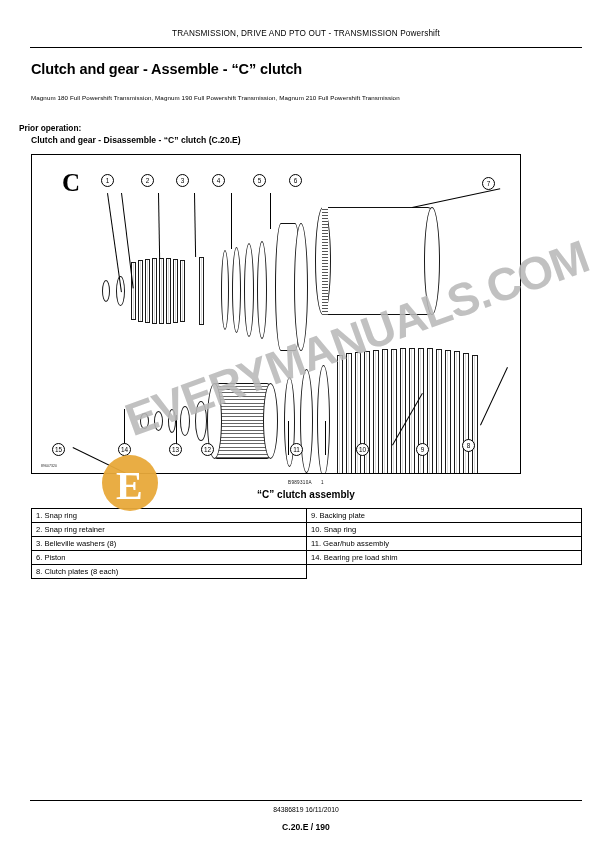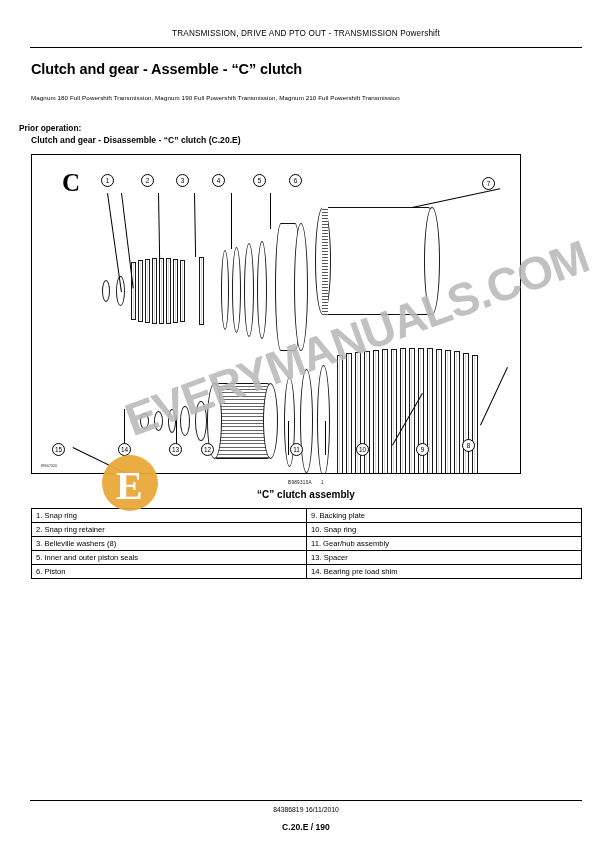--- a/index.html
+++ b/index.html
@@ -358,26 +358,26 @@
       </tr>
       <tr>
         <td class="col-left">2. Snap ring retainer</td>
         <td class="col-right">10. Snap ring</td>
       </tr>
       <tr>
         <td class="col-left">3. Belleville washers (8)</td>
         <td class="col-right">11. Gear/hub assembly</td>
       </tr>
       <tr>
-        <td class="col-left">5. Inner and outer piston seals</td>
-        <td class="col-right">13. Spacer</td>
-      </tr>
-      <tr>
         <td class="col-left">6. Piston</td>
         <td class="col-right">14. Bearing pre load shim</td>
+      </tr>
+      <tr>
+        <td class="col-left">8. Clutch plates (8 each)</td>
+        <td class="col-right empty-cell"></td>
       </tr>
     </tbody>
   </table>
 
   <div class="footer-rule"></div>
   <div class="footer-meta">84386819 16/11/2010</div>
   <div class="footer-page">C.20.E / 190</div>
 
   <div class="watermark">
     <div class="wm-badge"></div>

